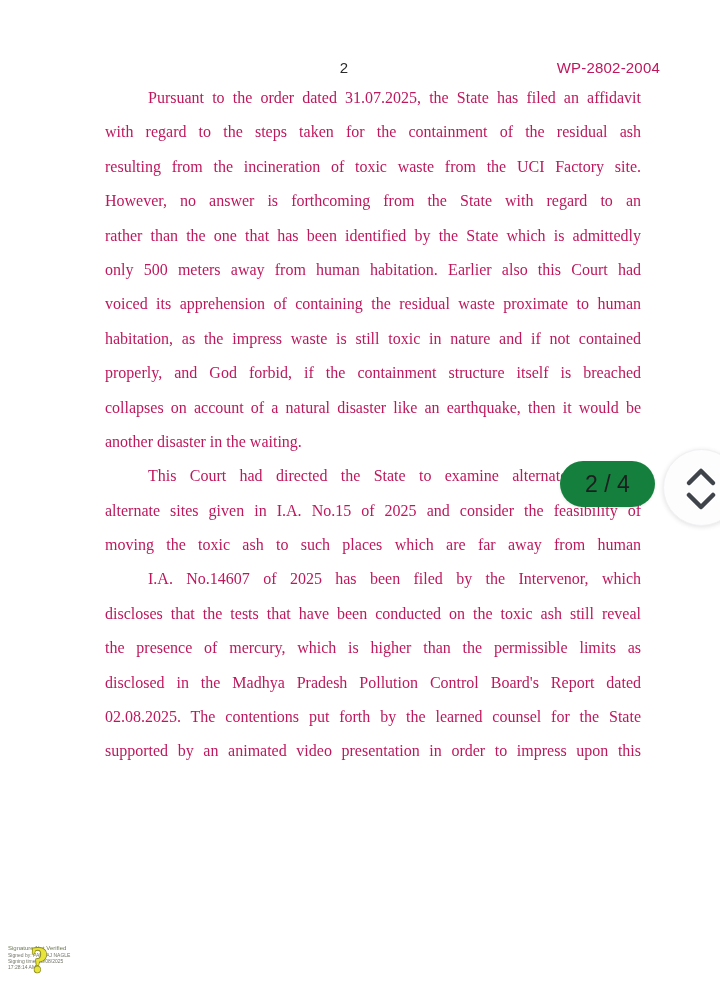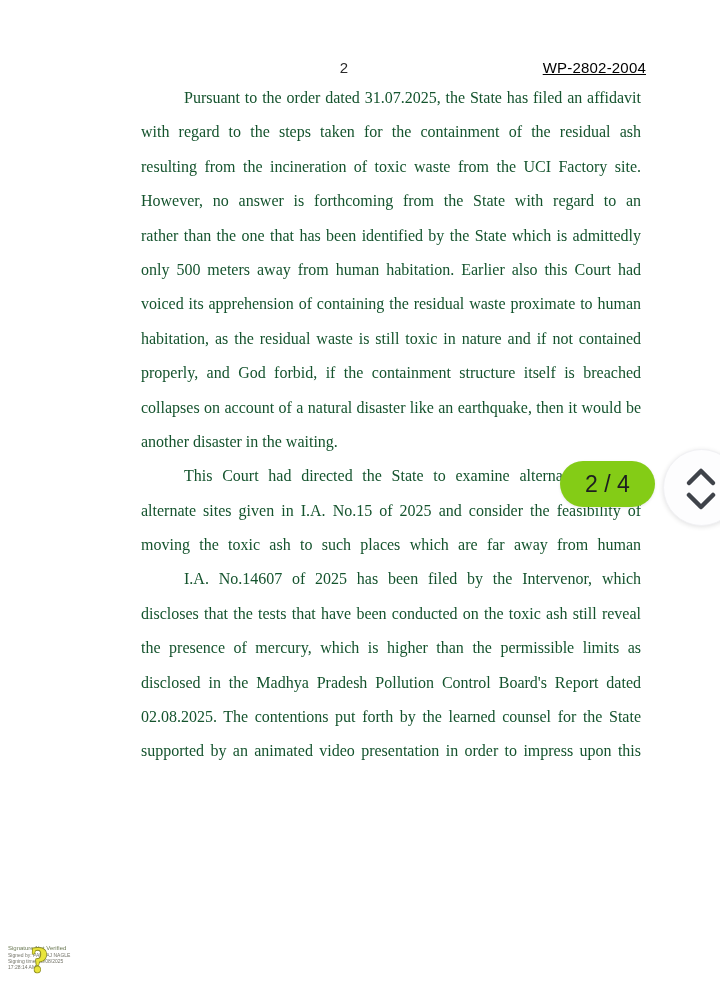--- a/index.html
+++ b/index.html
@@ -15,42 +15,41 @@
     background: #ffffff;
   }
   
   .hdr-pagenum {
     position: absolute; top: 59px; left: 300px; width: 88px;
     text-align: center;
     font-family: "Liberation Sans", sans-serif;
     font-size: 15px; color: #2b2b2b;
   }
   .hdr-case {
-    position: absolute; top: 59px; right: 74px;
+    position: absolute; top: 59px; right: 60px;
     font-family: "Liberation Sans", sans-serif;
-    font-size: 15px; color: #000000; letter-spacing: 0.2px; text-decoration: underline;
+    font-size: 15px; color: #be185d; letter-spacing: 0.2px;
   }
   
   .textcol {
     position: absolute; left: 105px; top: 81px; width: 536px;
   }
   .line {
     height: 34.4px; line-height: 34.4px;
-    font-size: 16px; color: #14532d;
+    font-size: 16px; color: #be185d;
     text-align: justify; text-align-last: justify;
     overflow: hidden;
-    margin-left: 36px;
   }
   .line.indent { padding-left: 43px; }
   .line.end { text-align-last: left; }
   
   .pill {
     position: absolute; left: 560px; top: 461px;
     width: 95px; height: 46px; border-radius: 23px;
-    background: #84cc16;
+    background: #15803d;
     box-shadow: 0 1px 3px rgba(0,0,0,0.10);
     display: flex; align-items: center; justify-content: center;
     z-index: 6;
   }
   .pill span {
     font-family: "Liberation Sans", sans-serif;
     font-size: 23px; font-weight: 500; color: #1d1e20;
   }
   
   .scrollbtn {
@@ -91,21 +90,21 @@
   <div class="hdr-case">WP-2802-2004</div>
 
   <div class="textcol">
     <div class="line indent">Pursuant to the order dated 31.07.2025, the State has filed an affidavit</div>
     <div class="line">with regard to the steps taken for the containment of the residual ash</div>
     <div class="line">resulting from the incineration of toxic waste from the UCI Factory site.</div>
     <div class="line">However, no answer is forthcoming from the State with regard to an</div>
     <div class="line">rather than the one that has been identified by the State which is admittedly</div>
     <div class="line">only 500 meters away from human habitation. Earlier also this Court had</div>
     <div class="line">voiced its apprehension of containing the residual waste proximate to human</div>
-    <div class="line">habitation, as the residual waste is still toxic in nature and if not contained</div>
+    <div class="line">habitation, as the impress waste is still toxic in nature and if not contained</div>
     <div class="line">properly, and God forbid, if the containment structure itself is breached</div>
     <div class="line">collapses on account of a natural disaster like an earthquake, then it would be</div>
     <div class="line end">another disaster in the waiting.</div>
     <div class="line indent">This Court had directed the State to examine alternate sites for</div>
     <div class="line">alternate sites given in I.A. No.15 of 2025 and consider the feasibility of</div>
     <div class="line">moving the toxic ash to such places which are far away from human</div>
     <div class="line indent">I.A. No.14607 of 2025 has been filed by the Intervenor, which</div>
     <div class="line">discloses that the tests that have been conducted on the toxic ash still reveal</div>
     <div class="line">the presence of mercury, which is higher than the permissible limits as</div>
     <div class="line">disclosed in the Madhya Pradesh Pollution Control Board's Report dated</div>

